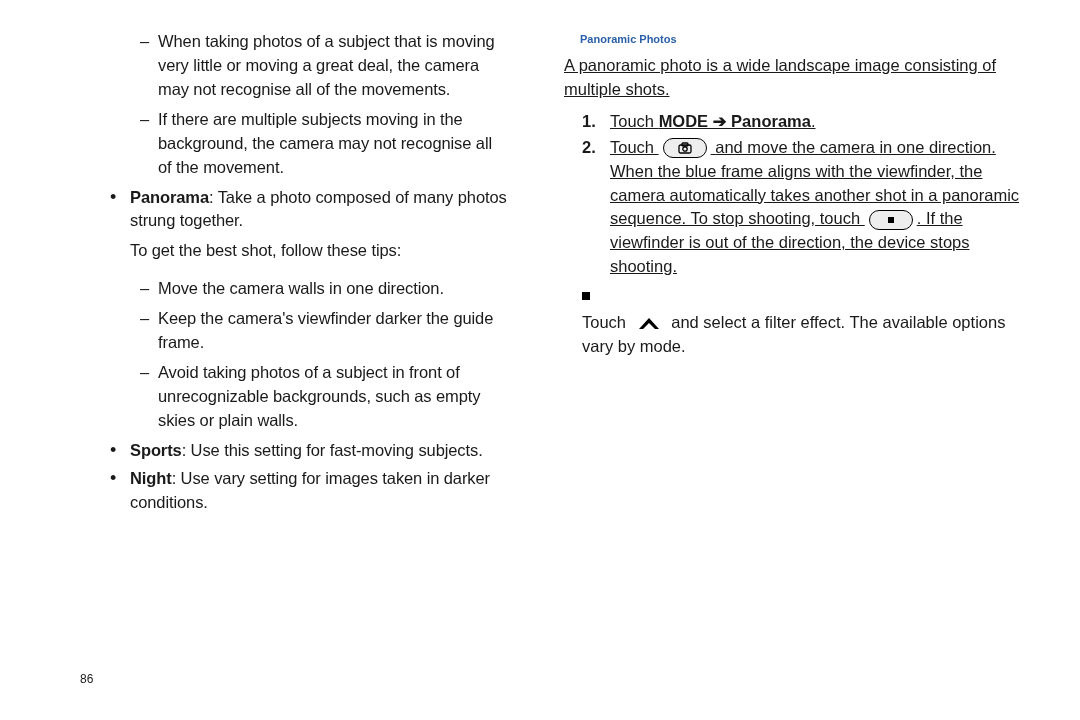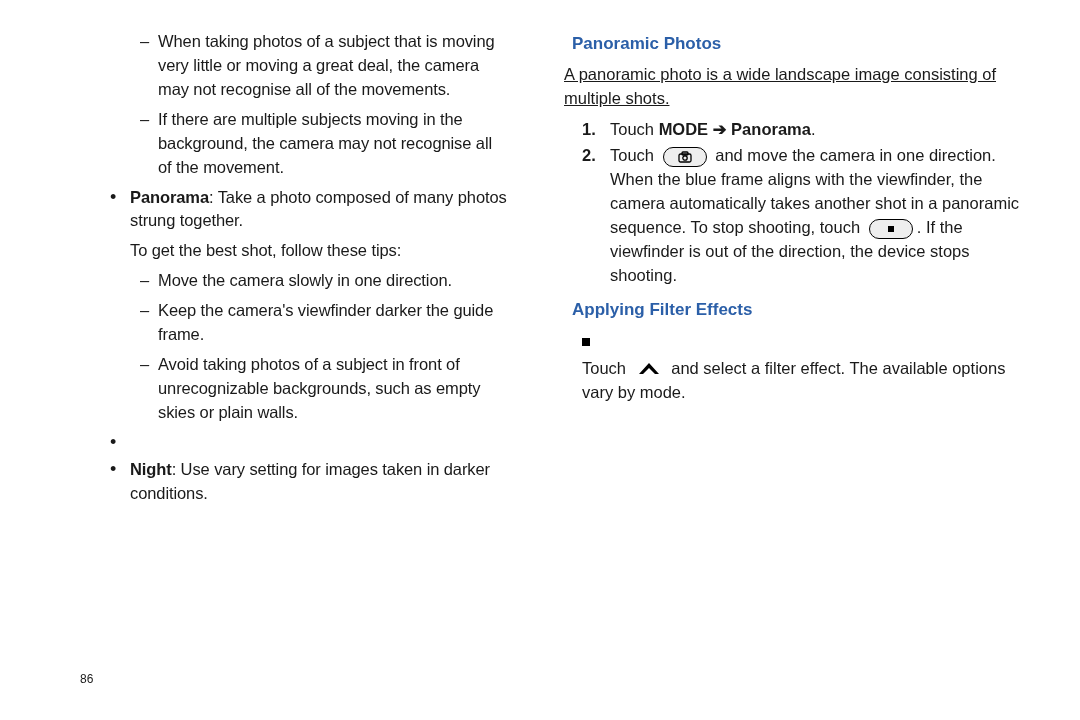--- a/index.html
+++ b/index.html
@@ -49,43 +49,43 @@
     display: flex;
     margin: 4px 0 4px 20px;
   }
   .dot {
     width: 20px;
     flex: 0 0 20px;
     font-size: 18px;
     line-height: 1.3;
   }
   .intro {
-    margin: 6px 0 6px 40px;
+    margin: 6px 0 14px 40px;
   }
   .bold { font-weight: 700; }
   .section-h {
     color: #2b5fa8;
     font-weight: 700;
-    font-size: 17px;
-    margin: 2px 0 6px 8px;
+    font-size: 11px;
+    margin: 2px 0 6px 16px;
   }
   .para {
     margin: 0 0 8px 0;
     text-decoration: underline;
   }
   .numlist {
     display: flex;
     margin: 2px 0 2px 18px;
   }
   .numlabel {
     width: 28px;
     flex: 0 0 28px;
     font-weight: 700;
   }
-  .numbody { flex: 1; }
+  .numbody { flex: 1; text-decoration: underline; }
   .sqlist {
     display: flex;
     margin: 4px 0 4px 18px;
     flex-direction: column;
   }
   .sqlabel {
     width: 28px;
     flex: 0 0 28px;
   }
   .sq {
@@ -146,33 +146,36 @@
       <div class="dot">•</div>
       <div>
         <span class="bold">Panorama</span><span>: Take a photo composed of many photos strung together.</span>
       </div>
     </div>
 
     <div class="intro">To get the best shot, follow these tips:</div>
 
     <div class="dashitem">
       <div class="dash">–</div>
-      <div>Move the camera slowly in one direction.</div>
+      <div>Move the camera walls in one direction.</div>
     </div>
     <div class="dashitem">
       <div class="dash">–</div>
       <div>Keep the camera's viewfinder darker the guide frame.</div>
     </div>
     <div class="dashitem">
       <div class="dash">–</div>
       <div>Avoid taking photos of a subject in front of unrecognizable backgrounds, such as empty skies or plain walls.</div>
     </div>
 
     <div class="bulitem">
       <div class="dot">•</div>
+      <div>
+        <span class="bold">Sports</span><span>: Use this setting for fast-moving subjects.</span>
+      </div>
     </div>
 
     <div class="bulitem">
       <div class="dot">•</div>
       <div>
         <span class="bold">Night</span><span>: Use vary setting for images taken in darker conditions.</span>
       </div>
     </div>
 
   </div>
@@ -202,21 +205,20 @@
         </span>
         <span> and move the camera in one direction. When the blue frame aligns with the viewfinder, the camera automatically takes another shot in a panoramic sequence. To stop shooting, touch </span>
         <span class="icon-btn">
           <svg width="10" height="10" viewBox="0 0 10 10">
             <rect x="2" y="2" width="6" height="6" fill="#000"></rect>
           </svg>
         </span><span>. If the viewfinder is out of the direction, the device stops shooting.</span>
       </div>
     </div>
 
-    <div class="section-h" style="margin-top:10px">Applying Filter Effects</div>
 
     <div class="sqlist">
       <div class="sqlabel"><span class="sq"></span></div>
       <div>
         <span>Touch </span>
         <span class="chev">
           <svg width="28" height="20" viewBox="0 0 28 20">
             <polygon points="4,15 14,4 24,15 20,15 14,9 8,15" fill="#000"></polygon>
           </svg>
         </span>

